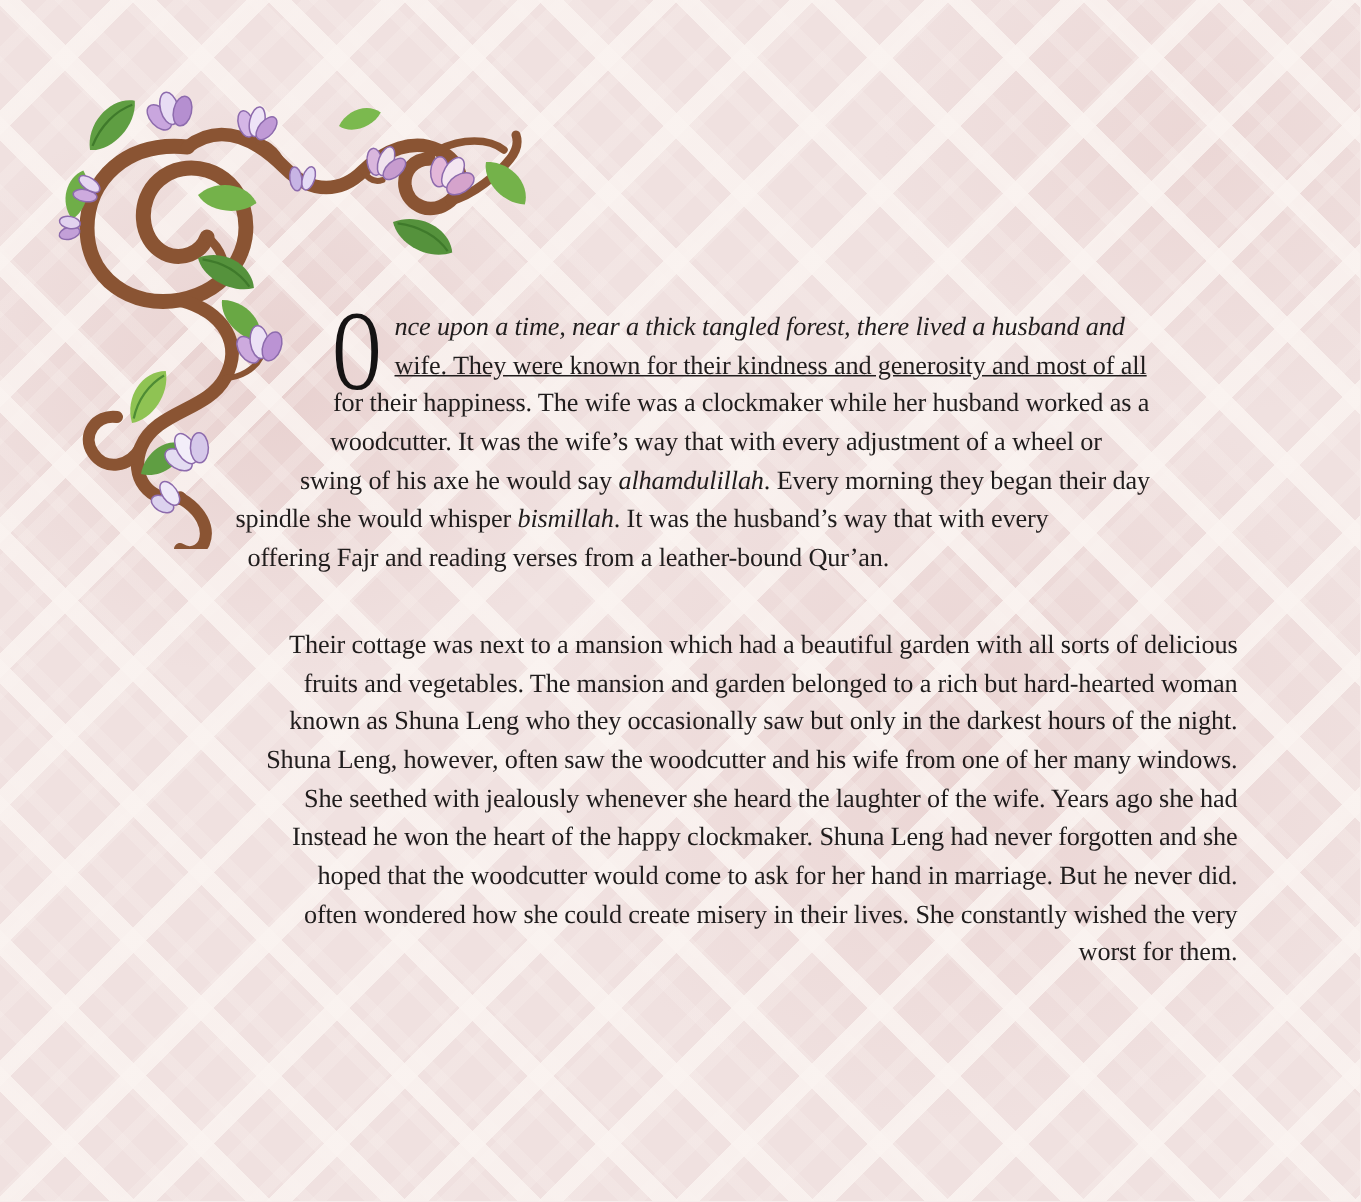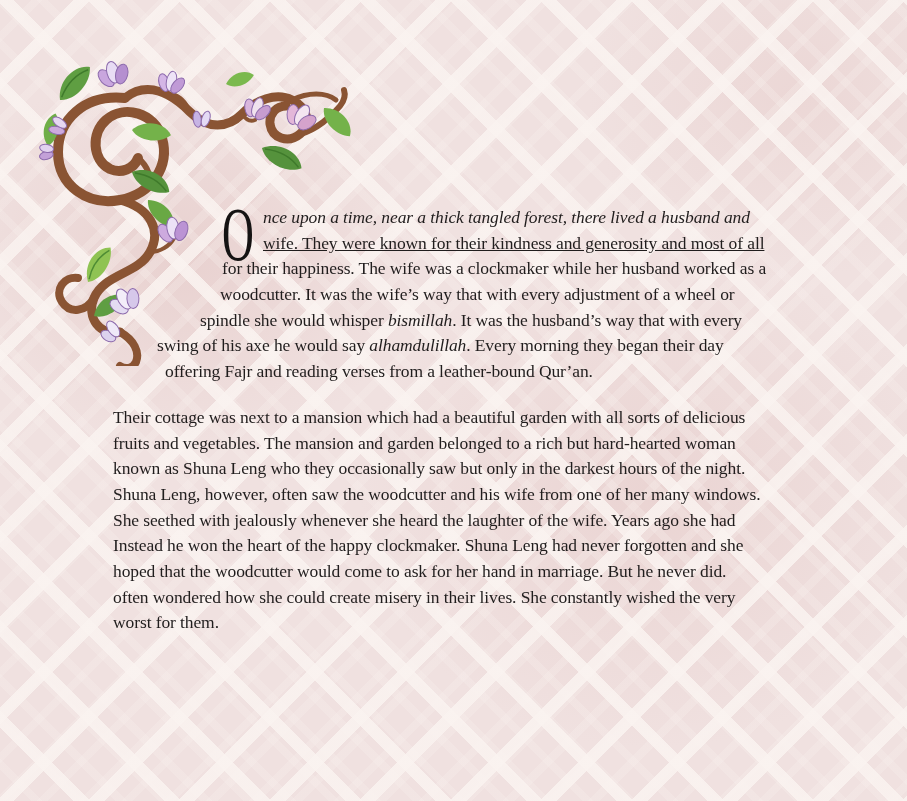--- a/index.html
+++ b/index.html
@@ -31,21 +31,21 @@
   .it{font-style:italic;}
   
   #para1 .line:nth-child(1){padding-left:150px;font-style:italic;}
   #para1 .line:nth-child(2){padding-left:150px;text-decoration:underline;}
   #para1 .line:nth-child(3){padding-left:109px;}
   #para1 .line:nth-child(4){padding-left:107px;}
   #para1 .line:nth-child(5){padding-left:87px;}
   #para1 .line:nth-child(6){padding-left:44px;}
   #para1 .line:nth-child(7){padding-left:52px;}
   #para1 .line:nth-child(8){padding-left:27px;}
-  #para2{margin-top:20px;}
+  #para2{margin-top:32px;text-align:right;}
   .dropcap{
     position:absolute;left:109px;top:-9px;
     font-size:76px;line-height:1;color:#151313;
     transform:scaleX(.58);transform-origin:left top;
   }
 </style>
 </head>
 <body>
 
 <div class="page">
@@ -156,22 +156,22 @@
     </g>
   </svg>
 
   <div class="text-col">
     <span class="dropcap">O</span>
     <p class="para" id="para1">
         <span class="line"><span>nce upon a time, near a thick tangled forest, there lived a husband and</span></span>
         <span class="line"><span>wife. They were known for their kindness and generosity and most of all</span></span>
         <span class="line"><span>for their happiness. The wife was a clockmaker while her husband worked as a</span></span>
         <span class="line"><span>woodcutter. It was the wife’s way that with every adjustment of a wheel or</span></span>
+        <span class="line"><span>swing of his axe he would say </span><span class="it">alhamdulillah</span><span>. Every morning they began their day</span></span>
         <span class="line"><span>spindle she would whisper </span><span class="it">bismillah</span><span>. It was the husband’s way that with every</span></span>
-        <span class="line"><span>swing of his axe he would say </span><span class="it">alhamdulillah</span><span>. Every morning they began their day</span></span>
         <span class="line"><span>offering Fajr and reading verses from a leather-bound Qur’an.</span></span>
       </p>
     <p class="para" id="para2">
         <span class="line"><span>Their cottage was next to a mansion which had a beautiful garden with all sorts of delicious</span></span>
         <span class="line"><span>fruits and vegetables. The mansion and garden belonged to a rich but hard-hearted woman</span></span>
         <span class="line"><span>known as Shuna Leng who they occasionally saw but only in the darkest hours of the night.</span></span>
         <span class="line"><span>Shuna Leng, however, often saw the woodcutter and his wife from one of her many windows.</span></span>
         <span class="line"><span>She seethed with jealously whenever she heard the laughter of the wife. Years ago she had</span></span>
         <span class="line"><span>Instead he won the heart of the happy clockmaker. Shuna Leng had never forgotten and she</span></span>
         <span class="line"><span>hoped that the woodcutter would come to ask for her hand in marriage. But he never did.</span></span>

